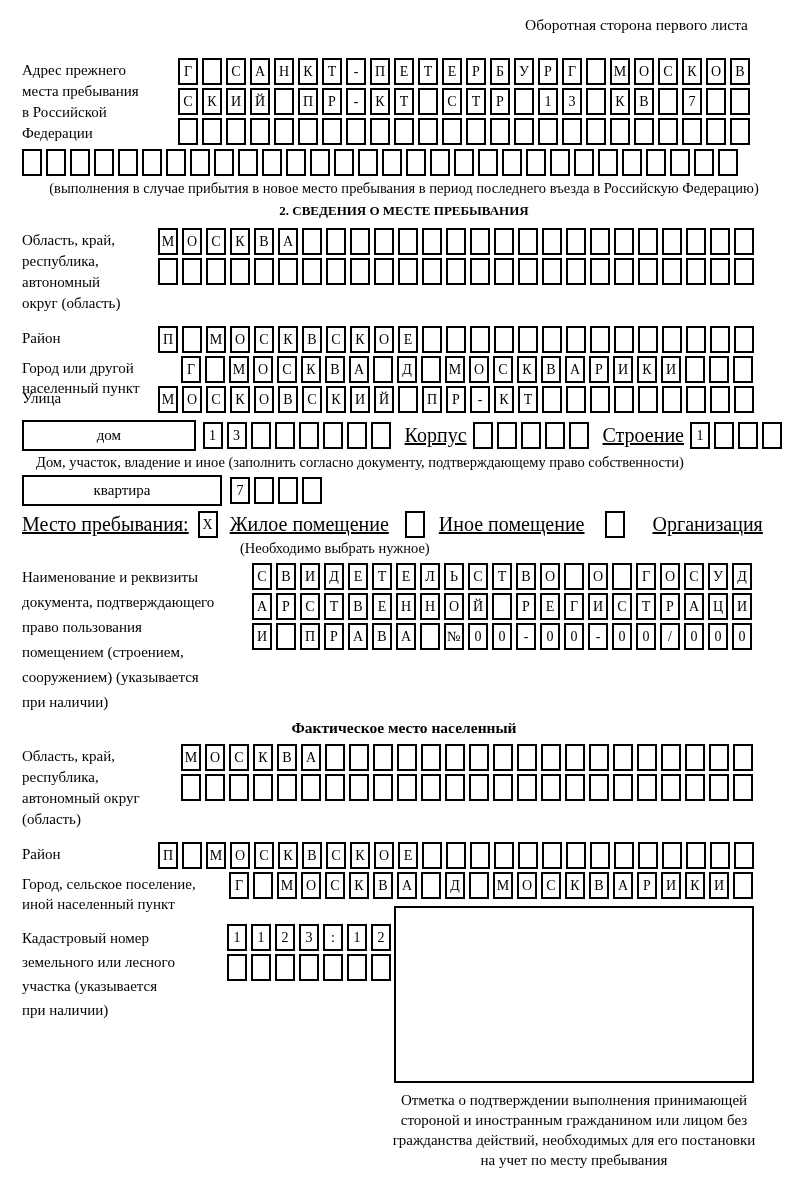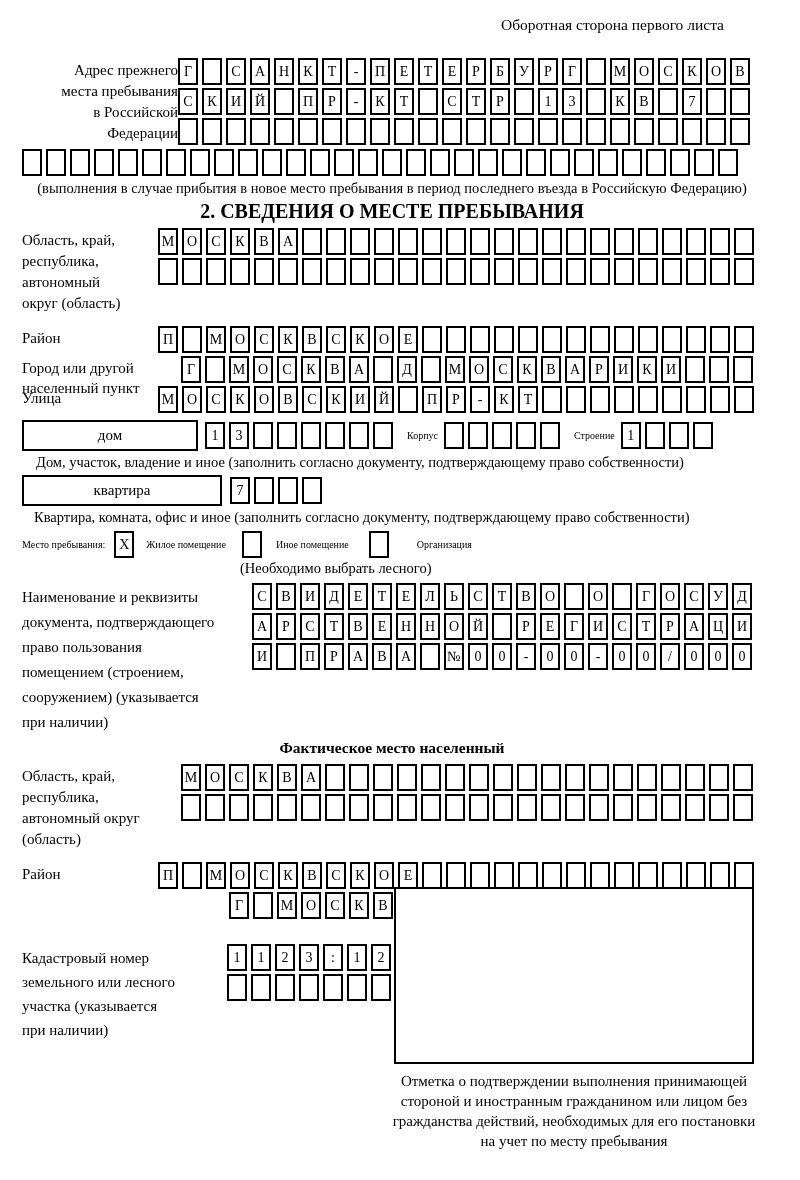--- a/index.html
+++ b/index.html
@@ -2,21 +2,21 @@
 <html><head>
 <meta charset="utf-8">
 <style>
   html,body{margin:0;padding:0;background:#fff;}
   .page{
     position:relative;
     width:800px;height:1180px;
     background:#fff;color:#000;
     font-family:"Liberation Serif","DejaVu Serif",serif;
     box-sizing:border-box;
-    padding:16px 38px 0 22px;
+    padding:16px 14px 0 22px;
     overflow:hidden;
   }
   .hdr{
     text-align:right;
     padding-right:38px;
     font-size:15.5px;
     height:20px;
   }
   
   .cellrow{display:flex;height:27px;margin-bottom:3px;}
@@ -32,45 +32,45 @@
   }
   .fieldrow{position:relative;margin-top:0;}
   .lbl{
     position:absolute;left:0;top:2px;
     font-size:15px;line-height:21px;
     white-space:pre-line;
   }
   .rows{display:flex;flex-direction:column;}
   .note{font-size:14.5px;line-height:18px;}
   .note.center{text-align:center;}
-  .h-bold{font-weight:bold;text-align:center;font-size:20px;line-height:22px;}
+  .h-bold{font-weight:bold;text-align:center;font-size:13px;line-height:22px;}
   .widebox{
     box-sizing:border-box;
     border:2px solid #000;height:31px;
     display:inline-flex;align-items:center;justify-content:center;
     font-size:15px;background:#fff;
   }
   .inline-flex-row{display:flex;align-items:center;}
-  .inl-lbl{font-size:10px;white-space:nowrap;}
-  .stamp-area{position:absolute;left:394px;top:887px;width:360px;}
+  .inl-lbl{font-size:20px;white-space:nowrap;text-decoration:underline;}
+  .stamp-area{position:absolute;left:394px;top:906px;width:360px;}
   .stamp-box{box-sizing:border-box;width:360px;height:177px;border:2px solid #000;background:#fff;}
   .stamp-caption{
     width:416px;margin-left:-28px;margin-top:7px;
     text-align:center;font-size:15px;line-height:20px;
     white-space:pre-line;
   }
 </style>
 </head>
 <body>
 
 <div class="page">
 
   <div class="hdr">Оборотная сторона первого листа</div>
 
-  <div class="fieldrow" style="margin-top:22px;text-align:right;">
+  <div class="fieldrow" style="margin-top:22px;">
     <div class="lbl" style="width:156px;">Адрес прежнего
 места пребывания
 в Российской
 Федерации</div>
     <div class="rows" style="margin-left:156px;">
       <div class="cellrow">
           <div class="cell">Г</div>
           <div class="cell"></div>
           <div class="cell">С</div>
           <div class="cell">А</div>
@@ -380,32 +380,31 @@
 
   <div class="inline-flex-row" style="margin-top:4px;">
     <div class="widebox" style="width:200px;">квартира</div>
     <div class="cellrow" style="margin:0 0 0 8px;">
         <div class="cell">7</div>
         <div class="cell"></div>
         <div class="cell"></div>
         <div class="cell"></div>
       </div>
   </div>
-  <div class="note" style="margin-top:2px;margin-left:12px;">Квартира, комната, офис и иное (заполнить согласно документу, подтверждающему право собственности)</div>
 
   <div class="inline-flex-row" style="margin-top:5px;">
     <div class="inl-lbl">Место пребывания:</div>
     <div class="cell" style="margin-left:9px;">X</div>
     <div class="inl-lbl" style="margin-left:8px;">Жилое помещение</div>
     <div class="cell" style="margin-left:16px;"></div>
     <div class="inl-lbl" style="margin-left:10px;">Иное помещение</div>
     <div class="cell" style="margin-left:20px;"></div>
     <div class="inl-lbl" style="margin-left:24px;">Организация</div>
   </div>
-  <div class="note" style="margin-left:218px;margin-top:1px;">(Необходимо выбрать лесного)</div>
+  <div class="note" style="margin-left:218px;margin-top:1px;">(Необходимо выбрать нужное)</div>
 
   <div class="fieldrow" style="margin-top:6px;">
     <div class="lbl" style="width:228px;line-height:25px;">Наименование и реквизиты
 документа, подтверждающего
 право пользования
 помещением (строением,
 сооружением) (указывается
 при наличии)</div>
     <div class="rows" style="margin-left:230px;">
       <div class="cellrow">
@@ -570,20 +569,22 @@
           <div class="cell"></div>
           <div class="cell"></div>
           <div class="cell"></div>
           <div class="cell"></div>
           <div class="cell"></div>
         </div>
     </div>
   </div>
 
   <div class="fieldrow" style="margin-top:0px;">
+    <div class="lbl" style="width:206px;line-height:20px;">Город, сельское поселение,
+иной населенный пункт</div>
     <div class="rows" style="margin-left:207px;">
       <div class="cellrow">
           <div class="cell">Г</div>
           <div class="cell"></div>
           <div class="cell">М</div>
           <div class="cell">О</div>
           <div class="cell">С</div>
           <div class="cell">К</div>
           <div class="cell">В</div>
           <div class="cell">А</div>

